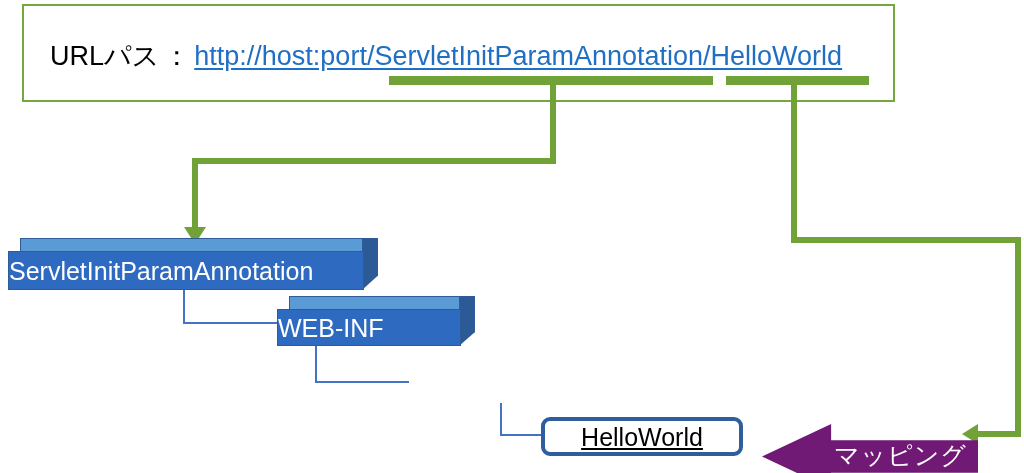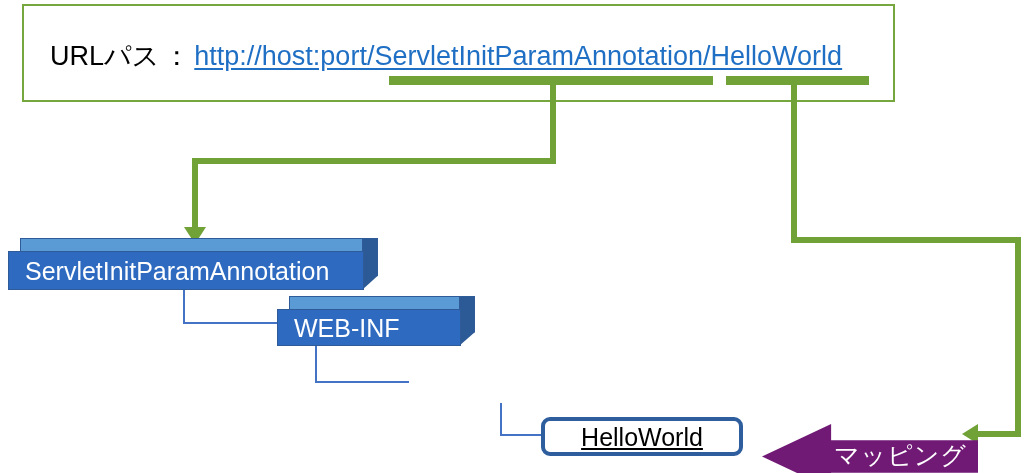--- a/index.html
+++ b/index.html
@@ -142,21 +142,21 @@
     position: absolute;
     left: 0;
     background: #2E6BC0;
     border: 1px solid #2F5C98;
     box-sizing: border-box;
     display: flex;
     align-items: center;
     color: #ffffff;
   }
   .folder .face span {
-    padding-left: 16px;
+    padding-left: 0;
     white-space: nowrap;
     font-size: 25px;
     line-height: 28px;
   }
 
   
   #folder-servlet { left: 8px; top: 238px; width: 370px; height: 52px; }
   #folder-servlet .top  { left: 12px; width: 358px; }
   #folder-servlet .side { left: 354px; height: 52px;
       clip-path: polygon(0 0, 100% 0, 100% 72%, 0 100%); }

